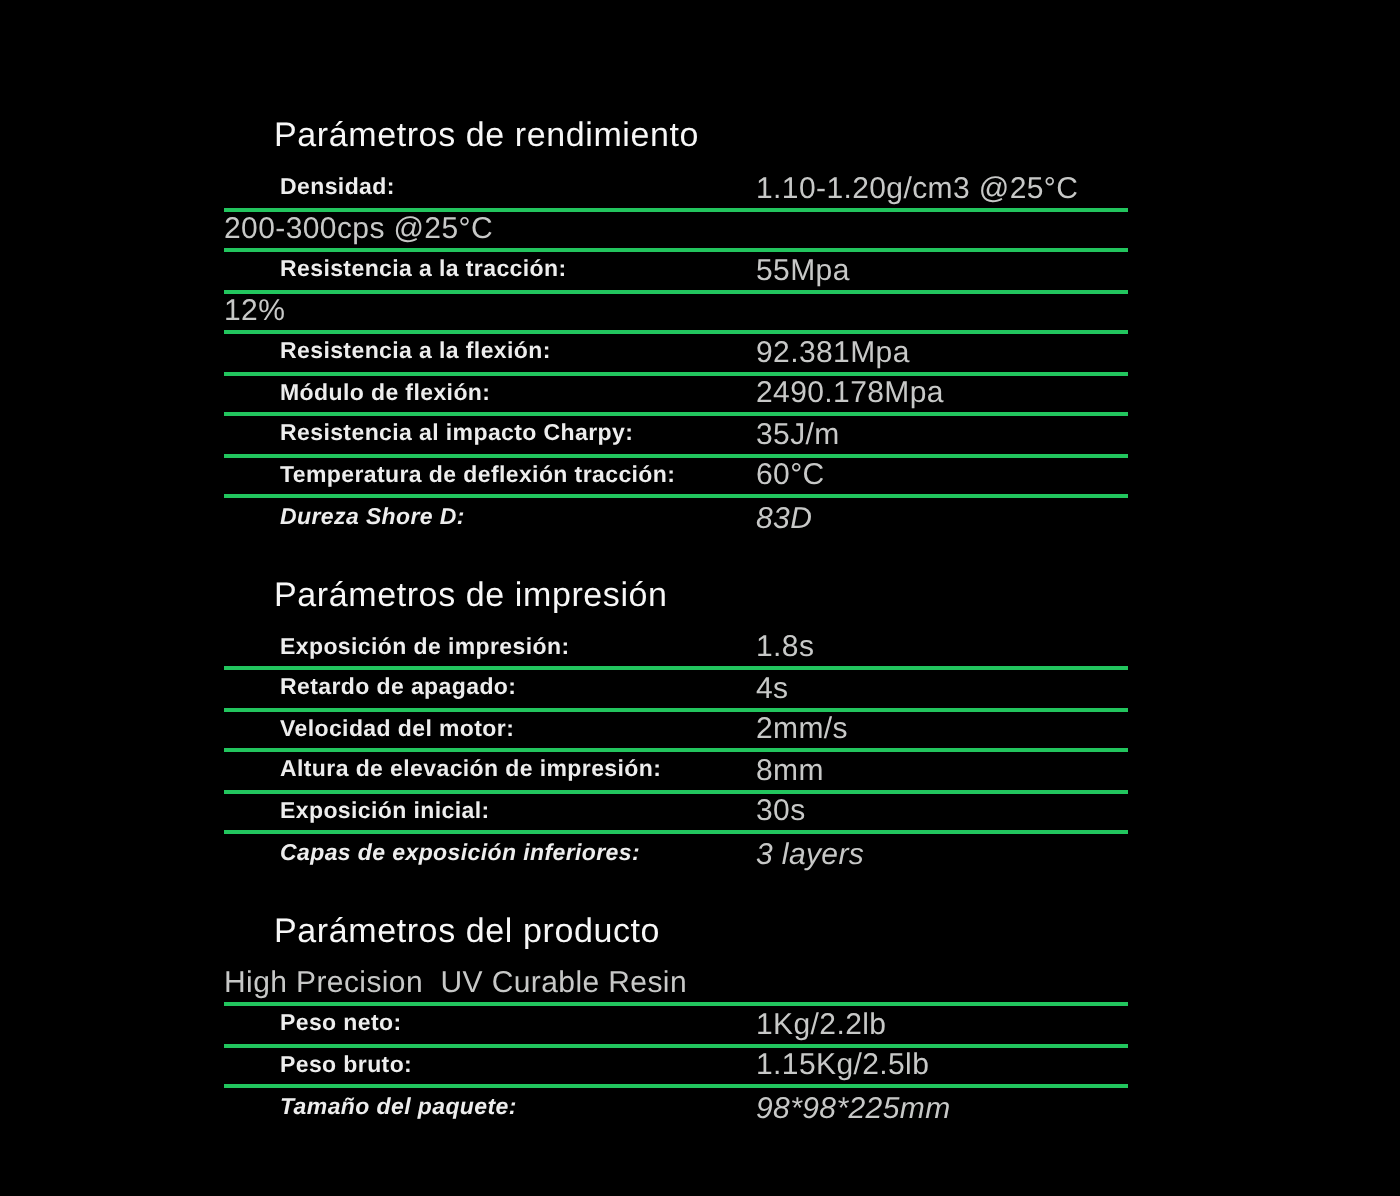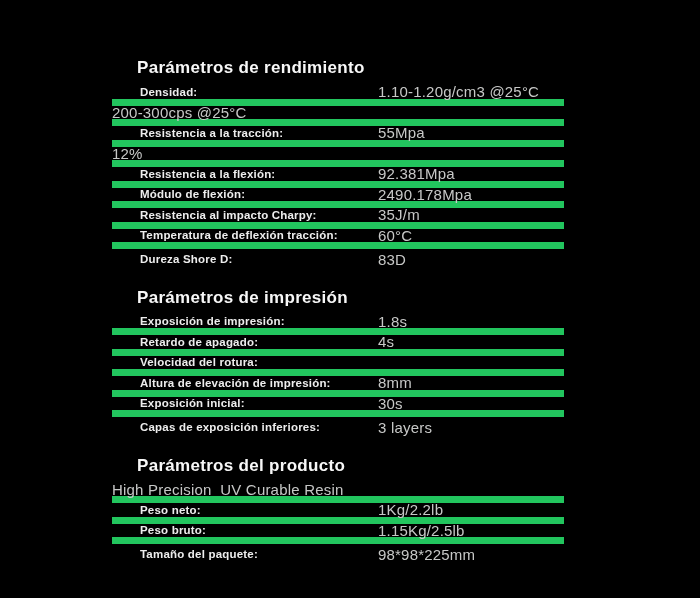--- a/index.html
+++ b/index.html
@@ -16,37 +16,38 @@
   }
   #sheet {
     position: absolute;
     left: 112px;
     top: 57px;
     width: 452px;
   }
   .section-title {
     font-size: 17px;
     line-height: 22px;
-    font-weight: bold;
+    font-weight: normal;
     color: #f7f7f7;
     letter-spacing: 0.3px;
     margin: 0 0 6px 25px;
   }
   .spec-section + .spec-section .section-title {
     margin-top: 17px;
   }
   .row {
     display: flex;
     align-items: center;
     height: 20.5px;
     box-sizing: border-box;
-    border-bottom: 7px solid #22c55e;
+    border-bottom: 2px solid #22c55e;
   }
   .rows .row:last-child {
     border-bottom: none;
+    font-style: italic;
   }
   .label {
     flex: 0 0 266px;
     box-sizing: border-box;
     padding-left: 28px;
     font-size: 11.5px;
     font-weight: bold;
     color: #ededed;
     letter-spacing: 0.2px;
     white-space: nowrap;
@@ -119,21 +120,22 @@
     <span class="label">Exposición de impresión:</span>
     <span class="value">1.8s</span>
   </div>
 
   <div class="row">
     <span class="label">Retardo de apagado:</span>
     <span class="value">4s</span>
   </div>
 
   <div class="row">
-    <span class="label">Velocidad del rotura:</span>
+    <span class="label">Velocidad del motor:</span>
+    <span class="value">2mm/s</span>
   </div>
 
   <div class="row">
     <span class="label">Altura de elevación de impresión:</span>
     <span class="value">8mm</span>
   </div>
 
   <div class="row">
     <span class="label">Exposición inicial:</span>
     <span class="value">30s</span>

